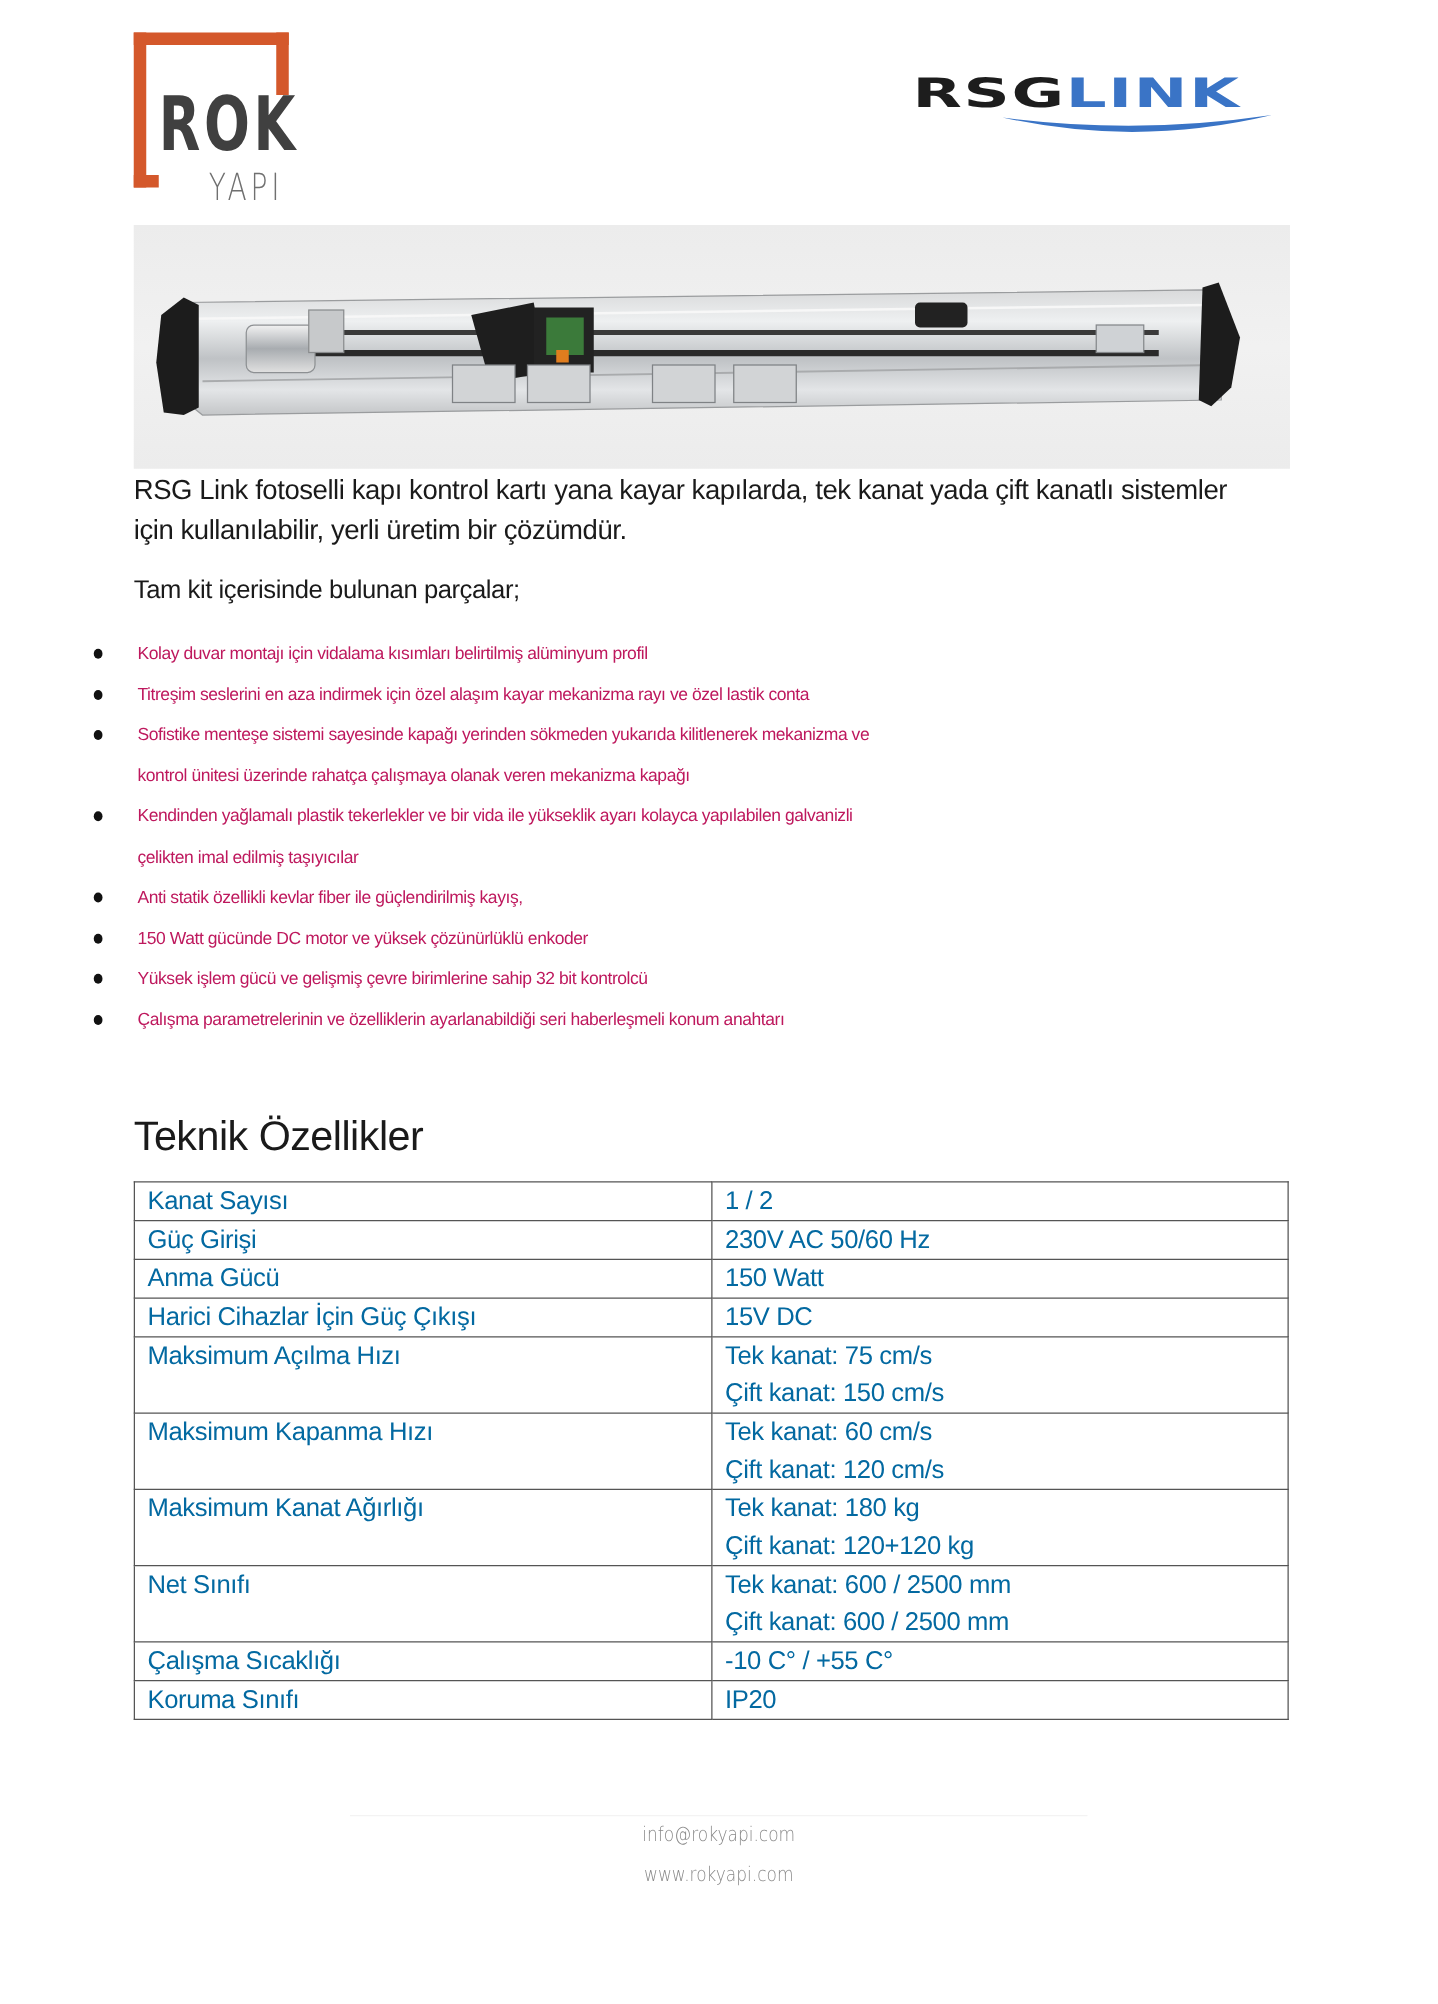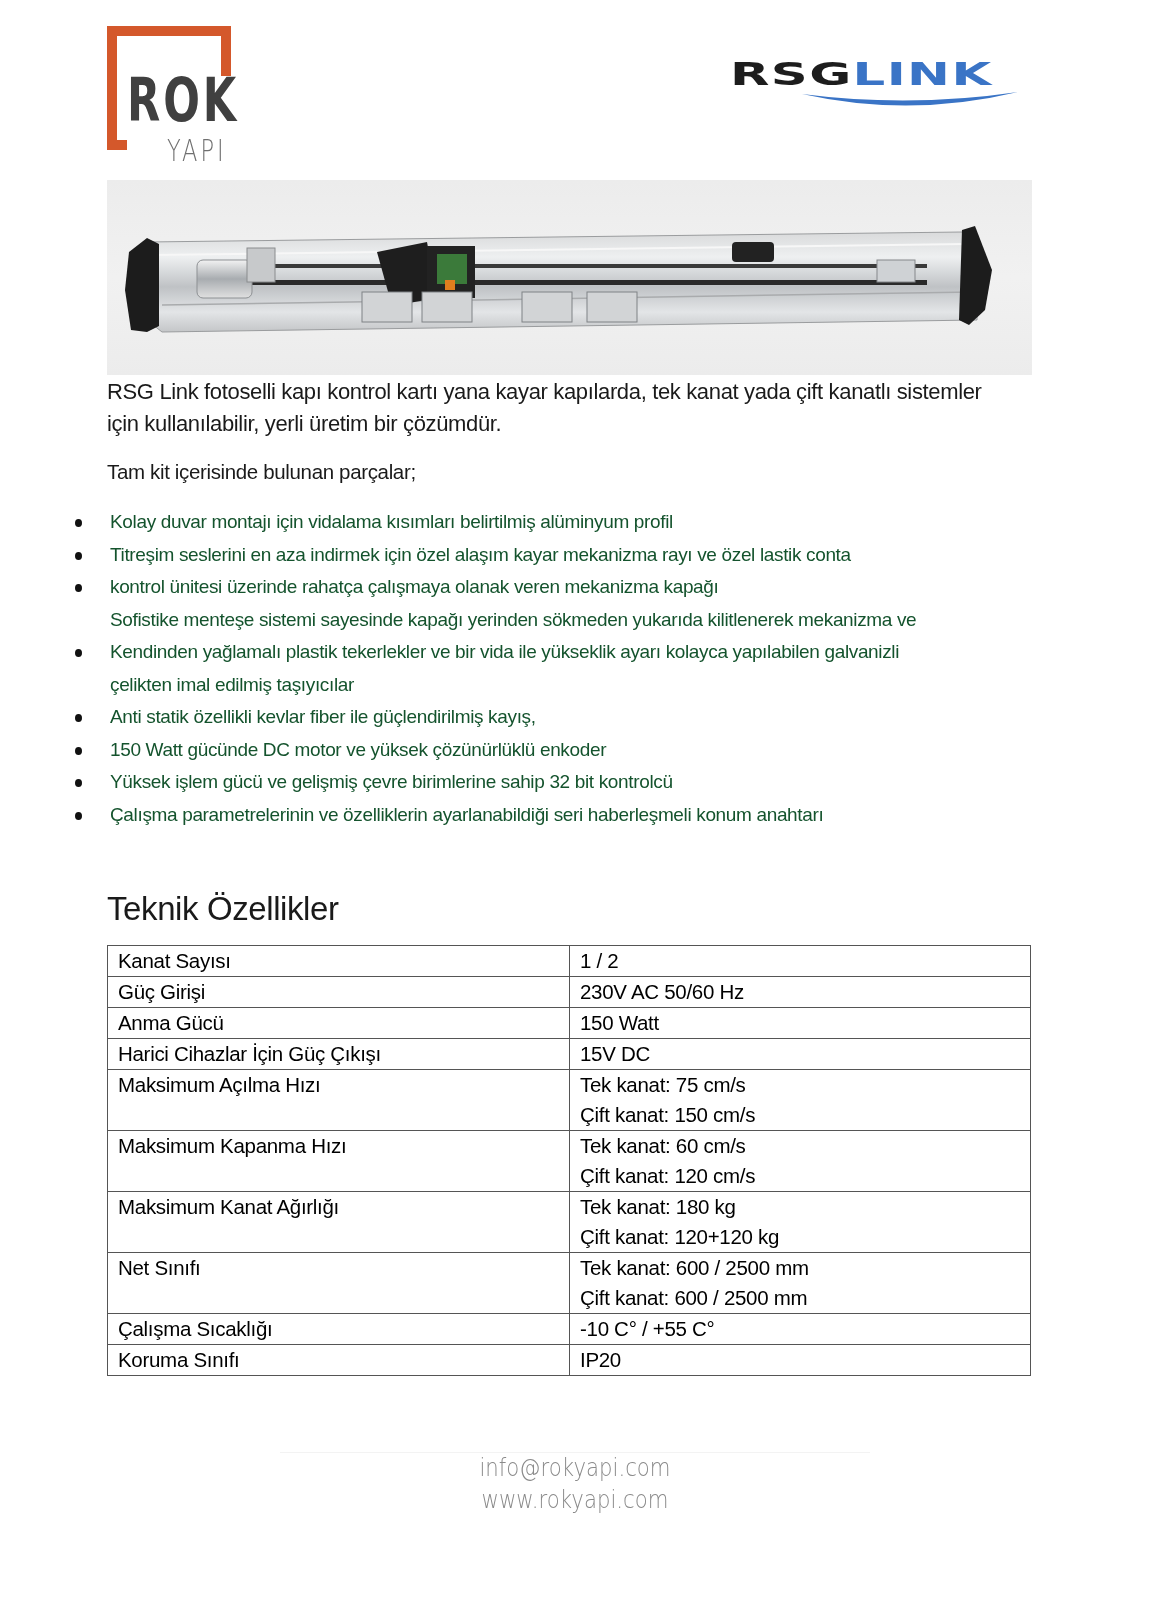--- a/index.html
+++ b/index.html
@@ -33,39 +33,39 @@
                    background: linear-gradient(180deg, #ececec 0%, #f1f1f1 50%, #ececec 100%); overflow: hidden; }
 
   
   .intro { position: absolute; left: 107px; top: 376px; width: 940px; font-family: "Liberation Sans", sans-serif;
            font-size: 22px; line-height: 32px; color: #1a1a1a; }
   .intro-line { white-space: nowrap; letter-spacing: -0.35px; }
   .kit-heading { position: absolute; left: 107px; top: 457px; font-size: 20.5px; line-height: 30px;
                  color: #1a1a1a; letter-spacing: -0.35px; white-space: nowrap; }
 
   .bullet-list { position: absolute; left: 72px; top: 506px; width: 1040px; margin: 0; padding: 0; list-style: none; }
-  .bullet-item { position: relative; padding-left: 38px; font-size: 19px; line-height: 32.5px; color: #14532d;
+  .bullet-item { position: relative; padding-left: 38px; font-size: 14px; line-height: 32.5px; color: #be185d;
                  letter-spacing: -0.35px; }
   .bullet-item .dot { position: absolute; left: 3px; top: 13px; width: 7px; height: 8px; border-radius: 50%; background: #111; }
   .bullet-line { display: block; white-space: nowrap; }
 
   .tech-title { position: absolute; left: 107px; top: 893px; font-size: 33px; line-height: 32px; color: #1a1a1a;
                 letter-spacing: -0.4px; white-space: nowrap; }
 
   
   .spec-table { position: absolute; left: 107px; top: 945px; width: 924px; border-collapse: collapse;
-                font-size: 20.5px; color: #000000; }
+                font-size: 20.5px; color: #0369a1; }
   .spec-table td { border: 1.5px solid #555; padding: 0 10px; vertical-align: top; line-height: 30px;
                    letter-spacing: -0.3px; white-space: nowrap; }
   .spec-table td.label { width: 441px; }
   .spec-table td .v { display: block; }
 
   
   .footer { position: absolute; left: 0; top: 1452px; width: 1150px; text-align: center;
-            font-family: "DejaVu Sans", sans-serif; font-weight: 200; color: #8a8a8a; font-size: 25px; line-height: 32px; }
+            font-family: "DejaVu Sans", sans-serif; font-weight: 200; color: #8a8a8a; font-size: 16px; line-height: 32px; }
   .footer-line { display: block; transform: scaleX(0.85); }
   .footer-rule { position: absolute; left: 280px; top: 1452px; width: 590px; height: 1px; background: #f3f3f3; }
 </style>
 </head>
 <body>
 
 <div class="rok-logo">
   <div class="rok-frame-top"></div>
   <div class="rok-frame-left"></div>
   <div class="rok-frame-right"></div>
@@ -140,22 +140,22 @@
   <li class="bullet-item">
       <span class="dot"></span>
       <span class="bullet-line">Kolay duvar montajı için vidalama kısımları belirtilmiş alüminyum profil</span>
     </li>
   <li class="bullet-item">
       <span class="dot"></span>
       <span class="bullet-line">Titreşim seslerini en aza indirmek için özel alaşım kayar mekanizma rayı ve özel lastik conta</span>
     </li>
   <li class="bullet-item">
       <span class="dot"></span>
+      <span class="bullet-line">Sofistike menteşe sistemi sayesinde kapağı yerinden sökmeden yukarıda kilitlenerek mekanizma ve</span>
       <span class="bullet-line">kontrol ünitesi üzerinde rahatça çalışmaya olanak veren mekanizma kapağı</span>
-      <span class="bullet-line">Sofistike menteşe sistemi sayesinde kapağı yerinden sökmeden yukarıda kilitlenerek mekanizma ve</span>
     </li>
   <li class="bullet-item">
       <span class="dot"></span>
       <span class="bullet-line">Kendinden yağlamalı plastik tekerlekler ve bir vida ile yükseklik ayarı kolayca yapılabilen galvanizli</span>
       <span class="bullet-line">çelikten imal edilmiş taşıyıcılar</span>
     </li>
   <li class="bullet-item">
       <span class="dot"></span>
       <span class="bullet-line">Anti statik özellikli kevlar fiber ile güçlendirilmiş kayış,</span>
     </li>

